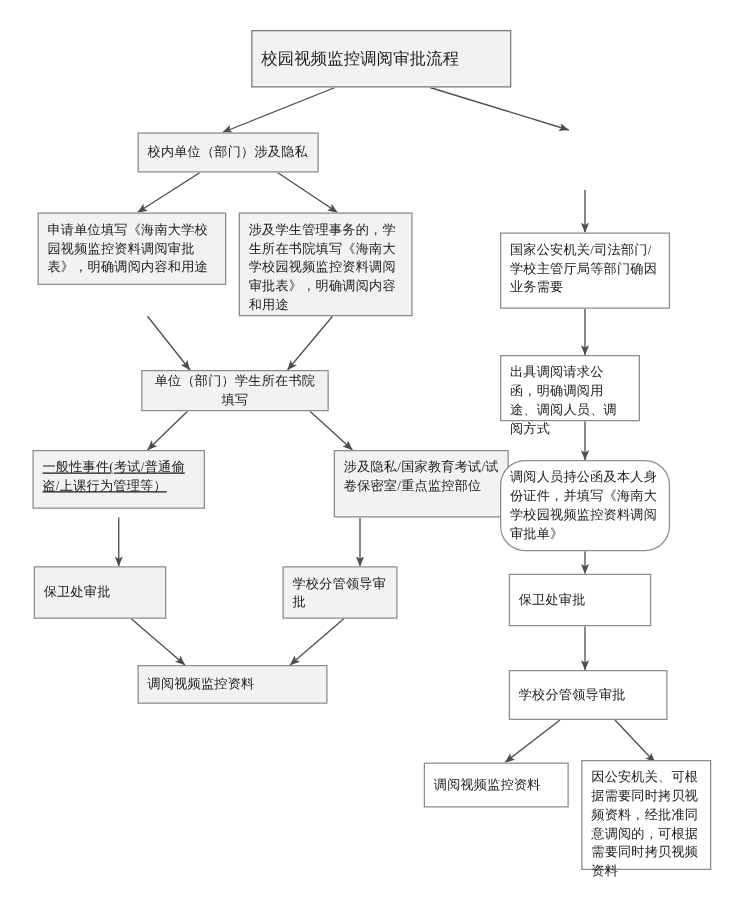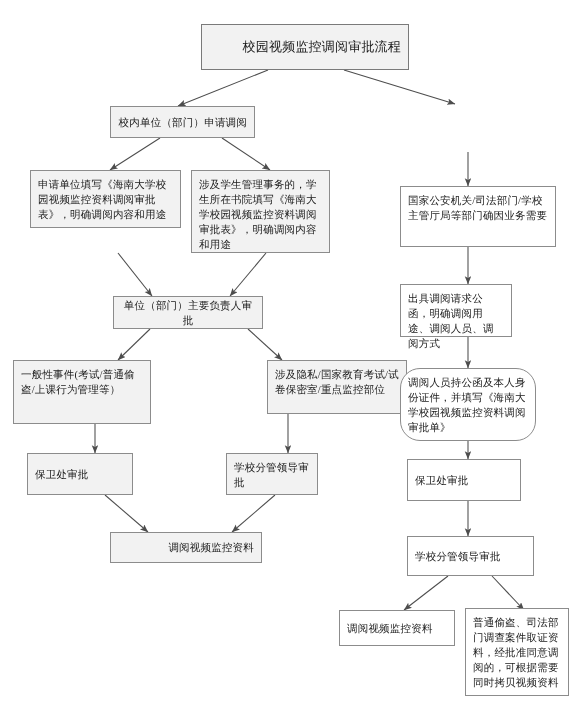--- a/index.html
+++ b/index.html
@@ -33,21 +33,21 @@
     color: #1a1a1a;
     font-size: 10.5px;
     line-height: 15px;
     letter-spacing: 0.2px;
     padding: 4px 7px;
     display: flex;
     align-items: center;
     z-index: 2;
   }
   .node.center {
-    justify-content: flex-end;
+    justify-content: flex-start;
     text-align: center;
   }
   .node.white {
     background: #ffffff;
   }
   .node.title {
     font-size: 13px;
     line-height: 18px;
     background: #f2f2f2;
     border: 1px solid #7a7a7a;
@@ -96,57 +96,57 @@
       <path d="M448,576 L404,610"></path>
       <path d="M492,576 L524,610"></path>
     </g>
   </svg>
 
   <div class="node title center" style="left:201px; top:24px; width:208px; height:46px;">
     <span>校园视频监控调阅审批流程</span>
   </div>
 
   <div class="node center" style="left:110px; top:106px; width:145px; height:32px;">
-    <span>校内单位（部门）申请调阅</span>
+    <span>校内单位（部门）涉及隐私</span>
   </div>
 
   <div class="node tall" style="left:30px; top:170px; width:151px; height:58px;">
     <span>申请单位填写《海南大学校园视频监控资料调阅审批表》，明确调阅内容和用途</span>
   </div>
 
   <div class="node tall" style="left:191px; top:170px; width:139px; height:83px;">
     <span>涉及学生管理事务的，学生所在书院填写《海南大学校园视频监控资料调阅审批表》，明确调阅内容和用途</span>
   </div>
 
   <div class="node center" style="left:113px; top:296px; width:150px; height:33px;">
-    <span>单位（部门）主要负责人审批</span>
+    <span>单位（部门）学生所在书院填写</span>
   </div>
 
-  <div class="node tall" style="left:13px; top:360px; width:138px; height:64px;">
+  <div class="node tall" style="left:26px; top:360px; width:138px; height:47px;text-decoration:underline;">
     <span>一般性事件(考试/普通偷盗/上课行为管理等）</span>
   </div>
 
   <div class="node tall" style="left:219px; top:360px; width:140px; height:54px;margin-left:48px;">
     <span>涉及隐私/国家教育考试/试卷保密室/重点监控部位</span>
   </div>
 
   <div class="node" style="left:27px; top:453px; width:106px; height:42px;">
     <span>保卫处审批</span>
   </div>
 
   <div class="node tall" style="left:226px; top:453px; width:92px; height:42px;">
     <span>学校分管领导审批</span>
   </div>
 
   <div class="node center" style="left:110px; top:532px; width:152px; height:31px;">
     <span>调阅视频监控资料</span>
   </div>
 
 
-  <div class="node white tall" style="left:400px; top:186px; width:156px; height:61px;">
+  <div class="node white tall" style="left:400px; top:186px; width:136px; height:61px;">
     <span>国家公安机关/司法部门/学校主管厅局等部门确因业务需要</span>
   </div>
 
   <div class="node white tall" style="left:400px; top:284px; width:112px; height:53px;">
     <span>出具调阅请求公函，明确调阅用途、调阅人员、调阅方式</span>
   </div>
 
   <div class="node white tall" style="left:400px; top:368px; width:136px; height:73px;border-radius:20px;">
     <span>调阅人员持公函及本人身份证件，并填写《海南大学校园视频监控资料调阅审批单》</span>
   </div>
@@ -157,16 +157,16 @@
 
   <div class="node white" style="left:407px; top:536px; width:127px; height:40px;">
     <span>学校分管领导审批</span>
   </div>
 
   <div class="node white" style="left:339px; top:610px; width:116px; height:36px;">
     <span>调阅视频监控资料</span>
   </div>
 
   <div class="node white tall" style="left:465px; top:608px; width:104px; height:88px;">
-    <span>普通偷盗、司法部门调查案件取证资料，经批准同意调阅的，可根据需要同时拷贝视频资料</span>
+    <span>因公安机关、可根据需要同时拷贝视频资料，经批准同意调阅的，可根据需要同时拷贝视频资料</span>
   </div>
 
 </div>
 
 </body></html>

